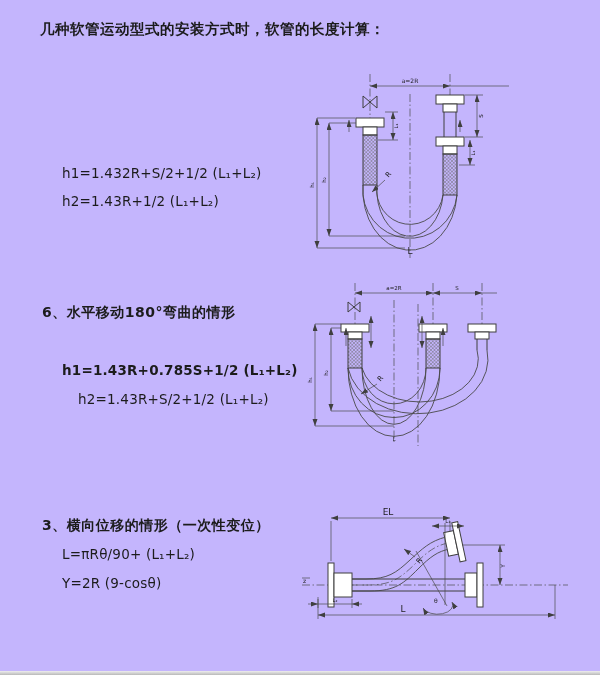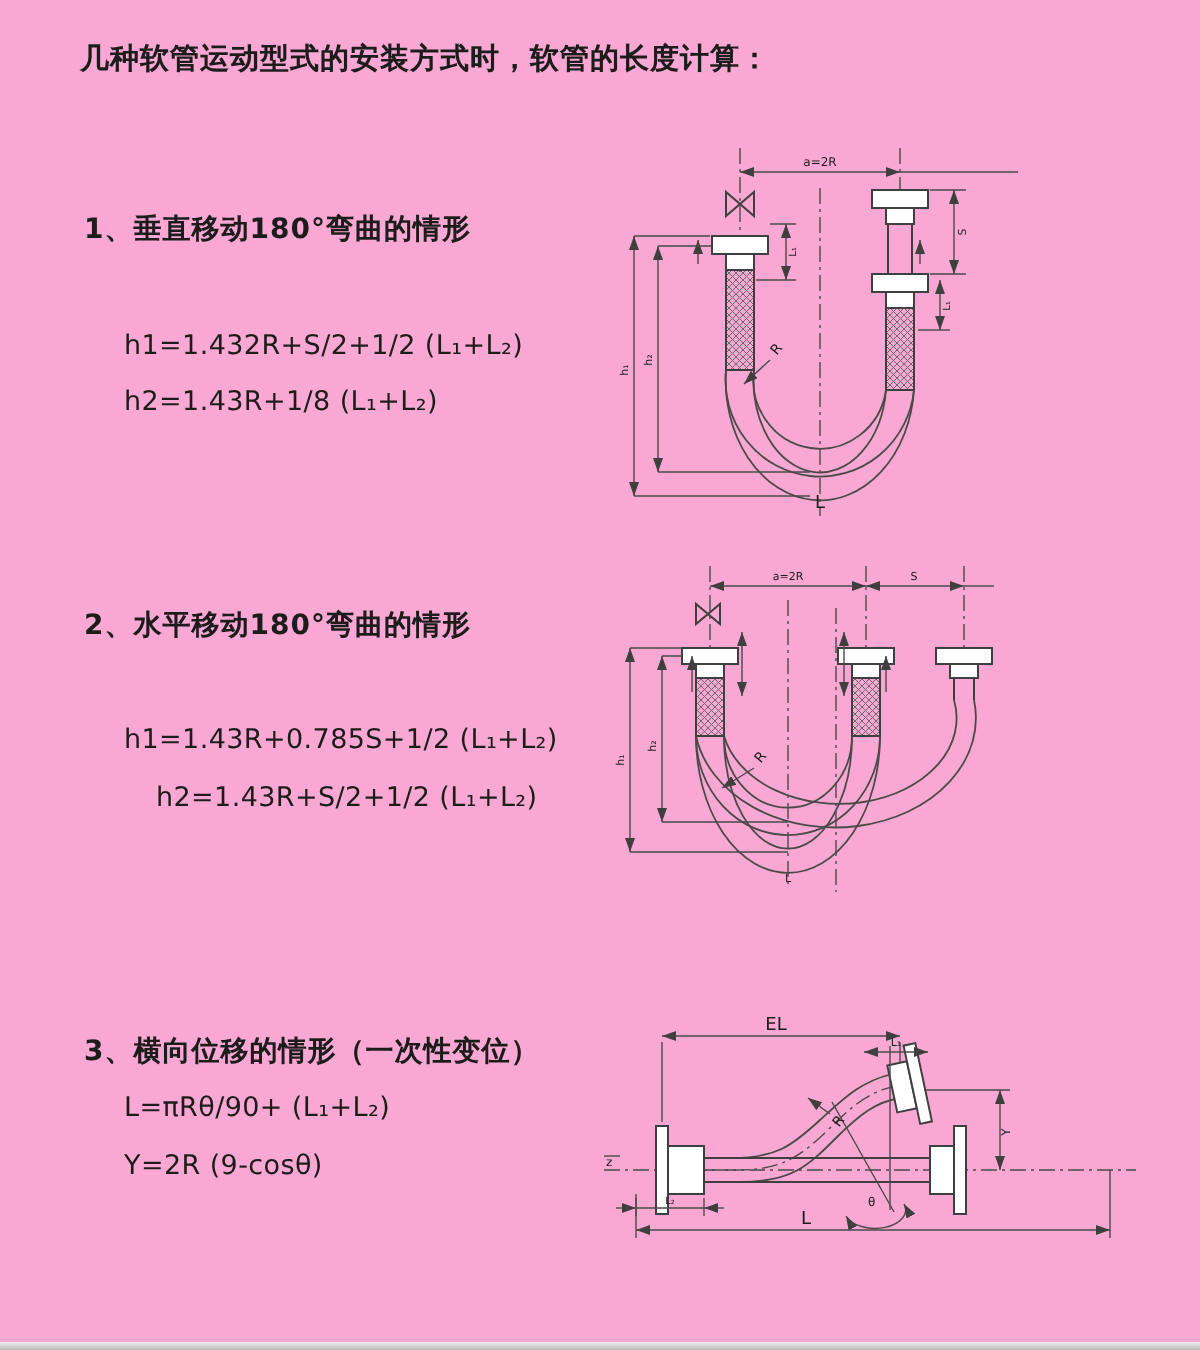--- a/index.html
+++ b/index.html
@@ -1,16 +1,16 @@
 <!DOCTYPE html>
 <html><head>
 <meta charset="utf-8">
 <style>
   html,body{margin:0;padding:0;background:#888;}
-  .page{position:relative;width:600px;height:675px;background:#f9a8d4;overflow:hidden;
+  .page{position:relative;width:600px;height:675px;background:#c4b5fd;overflow:hidden;
         font-family:"DejaVu Sans","Liberation Sans",sans-serif;color:#1c1c1c;}
   .tl{position:absolute;white-space:pre;}
   .title{font-size:14.5px;font-weight:700;letter-spacing:.5px;}
   .head{font-size:14px;font-weight:700;letter-spacing:.5px;}
   .formula{font-size:13.5px;font-weight:500;letter-spacing:.2px;}
   .dwrap{position:absolute;}
   svg{display:block;overflow:visible;}
   .s{stroke:#3f3f3f;stroke-width:1;fill:none;}
   .s2{stroke:#4a4a4a;stroke-width:.9;fill:none;}
   .fr{fill:#ffffff;stroke:#3f3f3f;stroke-width:1;}
@@ -21,26 +21,25 @@
   .page-edge{position:absolute;left:0;right:0;bottom:0;height:4px;
              background:linear-gradient(#eeeeee,#b9b9b9);}
 </style>
 </head>
 <body>
 
 <div class="page">
 
   <div class="tl title" style="left:40px;top:20px;">几种软管运动型式的安装方式时，软管的长度计算：</div>
 
-  <div class="tl head" style="left:42px;top:106px;">1、垂直移动180°弯曲的情形</div>
   <div class="tl formula" style="left:62px;top:165px;">h1=1.432R+S/2+1/2 (L₁+L₂)</div>
-  <div class="tl formula" style="left:62px;top:193px;">h2=1.43R+1/8 (L₁+L₂)</div>
-
-  <div class="tl head" style="left:42px;top:304px;">2、水平移动180°弯曲的情形</div>
-  <div class="tl formula" style="left:62px;top:362px;">h1=1.43R+0.785S+1/2 (L₁+L₂)</div>
+  <div class="tl formula" style="left:62px;top:193px;">h2=1.43R+1/2 (L₁+L₂)</div>
+
+  <div class="tl head" style="left:42px;top:304px;">6、水平移动180°弯曲的情形</div>
+  <div class="tl formula" style="left:62px;top:362px;font-weight:bold;">h1=1.43R+0.785S+1/2 (L₁+L₂)</div>
   <div class="tl formula" style="left:62px;top:391px;margin-left:16px;">h2=1.43R+S/2+1/2 (L₁+L₂)</div>
 
   <div class="tl head" style="left:42px;top:517px;">3、横向位移的情形（一次性变位）</div>
   <div class="tl formula" style="left:62px;top:546px;">L=πRθ/90+ (L₁+L₂)</div>
   <div class="tl formula" style="left:62px;top:575px;">Y=2R (9-cosθ)</div>
 
   <div class="dwrap" style="left:305px;top:70px;">
   <svg width="235" height="190" viewBox="0 0 235 190">
     <defs>
       <marker id="m1" markerWidth="8" markerHeight="6" refX="7" refY="2.5" orient="auto-start-reverse" markerUnits="userSpaceOnUse">

